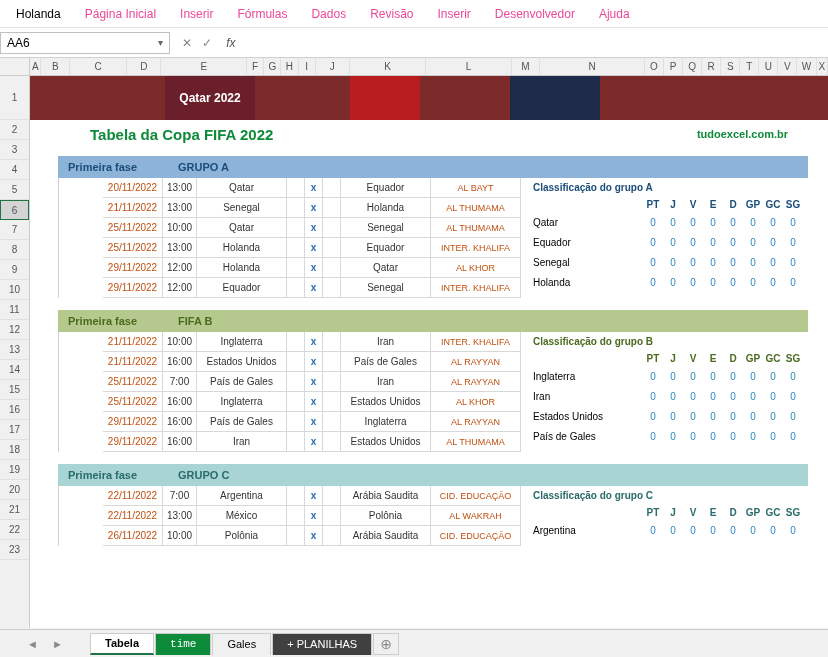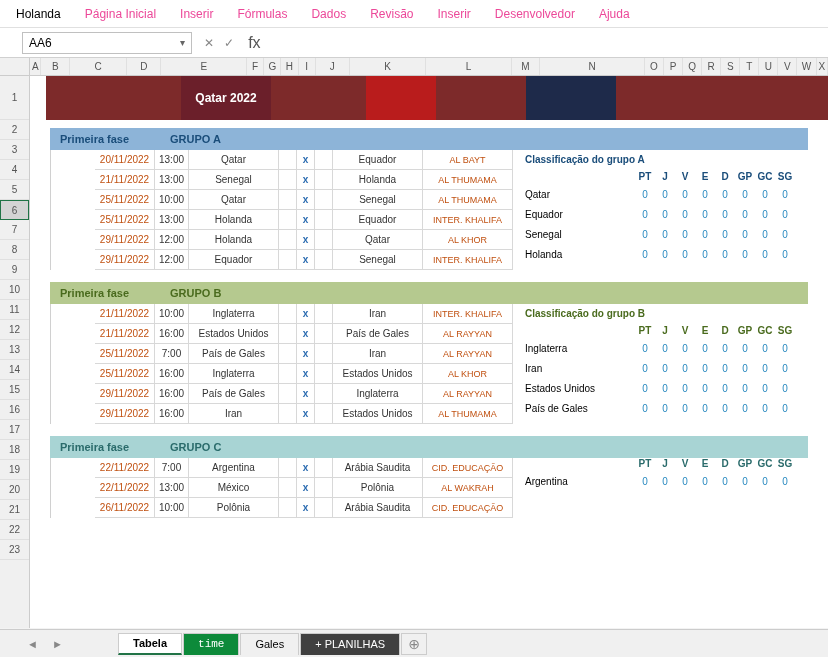--- a/index.html
+++ b/index.html
@@ -2,56 +2,56 @@
 <html><head>
 <meta charset="utf-8">
 <style>
 * { box-sizing: border-box; margin: 0; padding: 0; font-family: "Segoe UI", Arial, sans-serif; }
 body { background: #f3f3f3; width: 828px; height: 657px; overflow: hidden; font-size: 12px; }
 
 .menubar { background: #fff; height: 28px; display: flex; align-items: center; padding: 0 6px; gap: 4px; border-bottom: 1px solid #e0e0e0; }
 .menubar .mi { padding: 4px 10px; color: #ec4899; cursor: default; font-size: 12px; }
 .menubar .mi.first { color: #000; }
 
-.namebox-row { background: #fff; height: 30px; display: flex; align-items: center; border-bottom: 1px solid #d0d0d0; padding-left: 22px; gap: 6px; }
+.namebox-row { background: #fff; height: 30px; display: flex; align-items: center; border-bottom: 1px solid #d0d0d0; padding-left: 0; gap: 6px; }
 .namebox { width: 170px; height: 22px; border: 1px solid #c0c0c0; display: flex; align-items: center; padding: 0 6px; font-size: 12px; justify-content: space-between; background:#fff;}
 .namebox .chev { color:#666; font-size:10px;}
 .fx-icons { display:flex; align-items:center; gap:10px; color:#888; padding:0 6px;}
-.fx-label { color:#555; font-size:16px; padding-left:4px; }
+.fx-label { font-style: italic; color:#555; font-size:12px; padding-left:4px; }
 .formula-input { flex:1; height:22px; border:none; outline:none; background:transparent; }
 
 .sheet-area { position:relative; height: 570px; overflow:hidden; background:#fff; display:flex; }
 .rowhdrs { width:30px; background:#f0f0f0; border-right:1px solid #ccc; flex-shrink:0;}
 .rowhdrs .colcorner { height:18px; border-bottom:1px solid #ccc;}
 .rowhdrs .rh { height:20px; border-bottom:1px solid #e0e0e0; font-size:10px; color:#555; display:flex; align-items:center; justify-content:center;}
 .rowhdrs .rh.tall { height:44px;}
 .rowhdrs .rh.sel { background:#d4d4d4; border:1px solid #217346;}
 .grid { flex:1; overflow:hidden; }
 .colhdrs { height:18px; background:#f0f0f0; border-bottom:1px solid #ccc; display:flex; font-size:10px; color:#555;}
 .colhdrs .ch { border-right:1px solid #e0e0e0; display:flex; align-items:center; justify-content:center;}
 .content { position:relative; }
 
-.banner { height:44px; display:flex;margin-left:16px; }
+.banner { height:44px; display:flex; }
 .banner .seg { height:44px; }
 .bseg-dark { width:135px; background:#7d2a2a;}
 .bseg-qatar { width:90px; background:#6b1f2a; color:#fff; display:flex; align-items:center; justify-content:center; font-size:12px; font-weight:600;}
 .bseg-mid { width:95px; background:#7d2a2a;}
 .bseg-red { width:70px; background:#b91c1c;}
 .bseg-dr { width:90px; background:#7d2a2a;}
 .bseg-navy { width:90px; background:#1e2a4a;}
 .bseg-rest { flex:1; background:#7d2a2a;}
 
 .titlebar { height:28px; display:flex; align-items:center; padding-left:60px; }
 .titlebar .ttl { color:#0d8a3a; font-weight:700; font-size:15px; }
 .titlebar .brand { margin-left:auto; margin-right:40px; color:#0d8a3a; font-size:11px; font-weight:600;}
 .subtitle { height:22px; padding-left:90px; color:#c05010; font-size:11px; font-weight:600;}
 
 .spacer-sm{height:8px;}
 
-.grp { margin: 0 20px 12px 20px; }
+.grp { margin: 0 20px 12px 28px; }
 .grp-hdr { height:22px; display:flex; align-items:center; padding-left:10px; font-size:11px; font-weight:700;}
 .grp-a .grp-hdr{ background:#8db4d8; color:#1a4d7a;}
 .grp-b .grp-hdr{ background:#b5c98f; color:#4a6b1e;}
 .grp-c .grp-hdr{ background:#a8d4d4; color:#2a6b6b;}
 .grp-hdr .phase{ width:110px;}
 .grp-body { display:flex; gap:12px;}
 .matches { border-left:1px solid #d0d0d0;padding-left:44px;}
 .mrow { height:20px; display:flex; align-items:center; font-size:10px; border-bottom:1px solid #d8d8d8;}
 .mrow .c { border-right:1px solid #d8d8d8; height:100%; display:flex; align-items:center; justify-content:center; padding:0 4px;}
 .c-date{width:60px; color:#c05010;}
@@ -69,21 +69,21 @@
 .grp-b .st-hdr{color:#4a6b1e;}
 .grp-c .st-hdr{color:#2a6b6b;}
 .standings .st-team{ width:110px;}
 .standings .sc{ width:20px; text-align:center;}
 .standings .srow{ display:flex; height:20px; align-items:center;}
 .standings .srow .sc{ color:#2a8ac0;}
 
 .tabs { position:absolute; bottom:0; left:0; right:0; height:28px; background:#f0f0f0; border-top:1px solid #ccc; display:flex; align-items:center;}
 .tabs .nav{ width:90px; display:flex; align-items:center; justify-content:center; gap:14px; color:#888; font-size:11px;}
 .tabs .tab{ height:22px; padding:0 14px; display:flex; align-items:center; font-size:11px; border:1px solid #ccc; border-bottom:none; margin-right:1px; cursor:default;}
-.tabs .tab.active{ background:#fff; border-bottom:2px solid #217346; font-weight:600;margin-left:28px;}
+.tabs .tab.active{ background:#fff; border-bottom:2px solid #217346; font-weight:600;}
 .tabs .tab.green{ background:#0d8a3a; color:#fff;font-family:Liberation Mono, monospace;}
 .tabs .tab.red{ background:#404040; color:#fff;}
 .tabs .plus{ width:26px; height:22px; display:flex; align-items:center; justify-content:center; color:#888; border:1px solid #ccc; font-size:14px;}
 </style>
 </head>
 <body>
 
 <div class="menubar" id="menubar">
     <div class="mi first">Holanda</div>
     <div class="mi">Página Inicial</div>
@@ -168,20 +168,24 @@
     <div class="content">
       <div class="banner">
         <div class="seg bseg-dark"></div>
         <div class="seg bseg-qatar">Qatar 2022</div>
         <div class="seg bseg-mid"></div>
         <div class="seg bseg-red"></div>
         <div class="seg bseg-dr"></div>
         <div class="seg bseg-navy"></div>
         <div class="seg bseg-rest"></div>
       </div>
+      <div class="titlebar">
+        <span class="ttl">Tabela da Copa FIFA 2022</span>
+        <span class="brand">tudoexcel.com.br</span>
+      </div>
       <div class="spacer-sm"></div>
       <div id="groups">
           <div class="grp grp-a">
             <div class="grp-hdr">
               <span class="phase">Primeira fase</span>
               <span>GRUPO A</span>
             </div>
             <div class="grp-body">
               <div class="matches">
                 <div class="mrow">
@@ -301,21 +305,21 @@
                   <div class="sc">0</div>
                   <div class="sc">0</div>
                   <div class="sc">0</div>
                 </div>
               </div>
             </div>
           </div>
           <div class="grp grp-b">
             <div class="grp-hdr">
               <span class="phase">Primeira fase</span>
-              <span>GRUPO B</span>
+              <span>FIFA B</span>
             </div>
             <div class="grp-body">
               <div class="matches">
                 <div class="mrow">
                   <div class="c c-date">21/11/2022</div>
                   <div class="c c-time">10:00</div>
                   <div class="c c-team">Inglaterra</div>
                   <div class="c c-sc"></div>
                   <div class="c c-x">x</div>
                   <div class="c c-sc"></div>
@@ -465,20 +469,21 @@
                   <div class="c c-time">10:00</div>
                   <div class="c c-team">Polônia</div>
                   <div class="c c-sc"></div>
                   <div class="c c-x">x</div>
                   <div class="c c-sc"></div>
                   <div class="c c-team">Arábia Saudita</div>
                   <div class="c c-stad">CID. EDUCAÇÃO</div>
                 </div>
               </div>
               <div class="standings">
+                <div class="st-title">Classificação do grupo C</div>
                 <div class="st-hdr">
                   <div class="st-team"></div>
                   <div class="sc">PT</div>
                   <div class="sc">J</div>
                   <div class="sc">V</div>
                   <div class="sc">E</div>
                   <div class="sc">D</div>
                   <div class="sc">GP</div>
                   <div class="sc">GC</div>
                   <div class="sc">SG</div>

